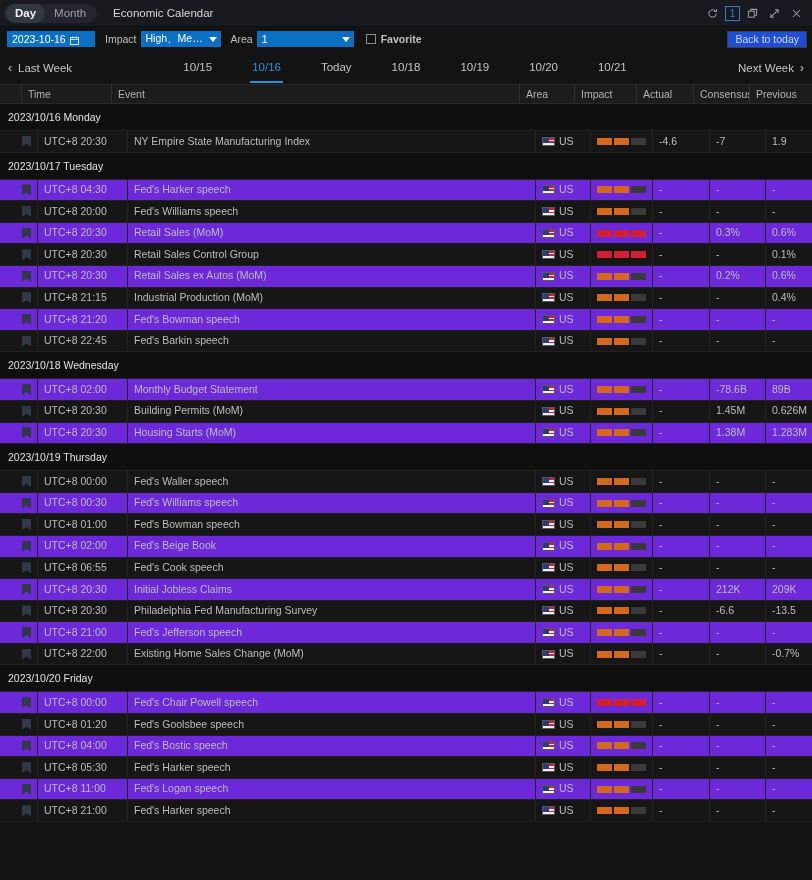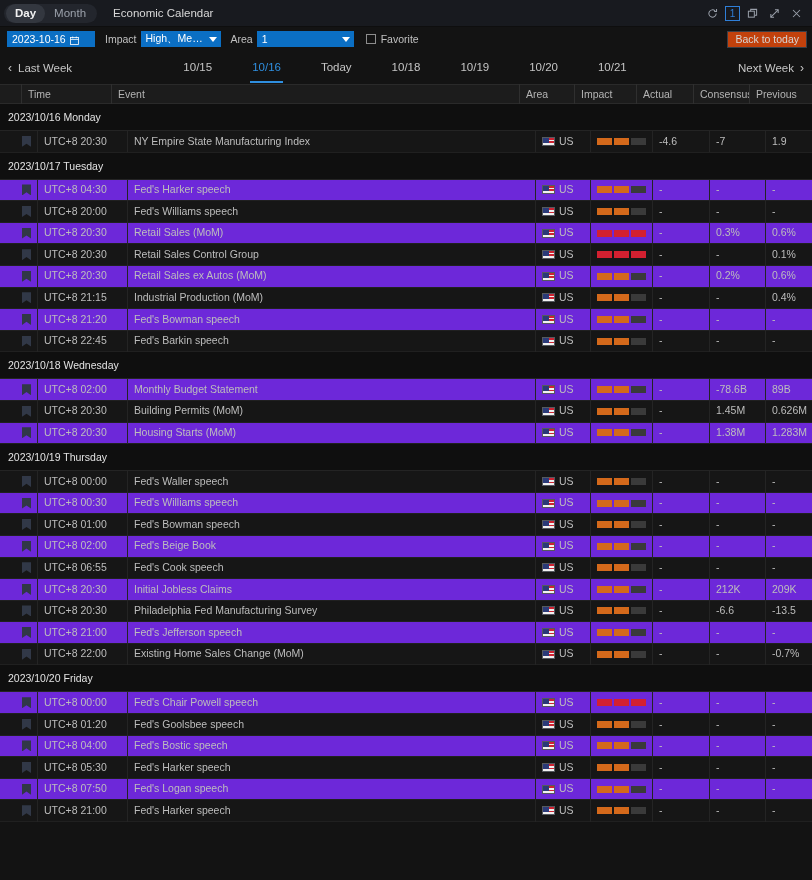--- a/index.html
+++ b/index.html
@@ -98,24 +98,24 @@
     border-top: 5px solid #ffffff;
     margin-left: 4px; flex: none;
   }
   .favwrap { display: flex; align-items: center; margin-left: 12px; cursor: pointer; }
   .favbox {
     width: 10px; height: 10px;
     border: 1px solid #8d8d8d;
     background: transparent;
     margin-right: 5px;
   }
-  .favlabel { font-size: 10.5px; color: #c0c0c0; }
+  .favlabel { font-size: 10.5px; color: #c0c0c0; font-weight: bold; }
   .filter-spacer { flex: 1; }
   .backtoday {
-    background: #c2410c;
+    background: #1d4ed8;
     border: 1px solid #3a3e46;
     color: #d6d6d6;
     font-size: 10.5px;
     height: 17px;
     padding: 0 7px;
     line-height: 15px;
     cursor: pointer;
     white-space: nowrap;
   }
 
@@ -871,21 +871,21 @@
         </span>
       </div>
       <div class="cell c-actual valcell">-</div>
       <div class="cell c-consensus valcell">-</div>
       <div class="cell c-previous valcell">-</div>
     </div>
     <div class="trow alt">
       <div class="cell c-mark">
         <span class="bookmark"></span>
       </div>
-      <div class="cell c-time">UTC+8 07:50</div>
+      <div class="cell c-time">UTC+8 11:00</div>
       <div class="cell c-event">Fed's Logan speech</div>
       <div class="cell c-area">
         <span class="flag"></span>
         <span class="areatxt">US</span>
       </div>
       <div class="cell c-impact">
         <span class="bars">
           <span class="bar on-med"></span>
           <span class="bar on-med"></span>
           <span class="bar"></span>

